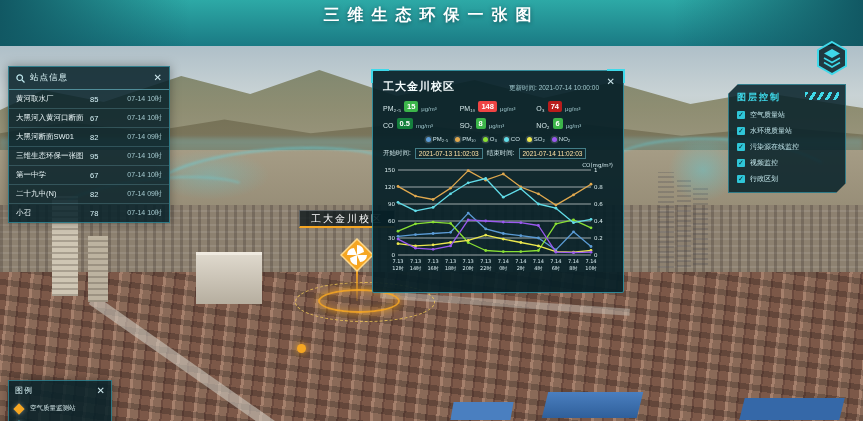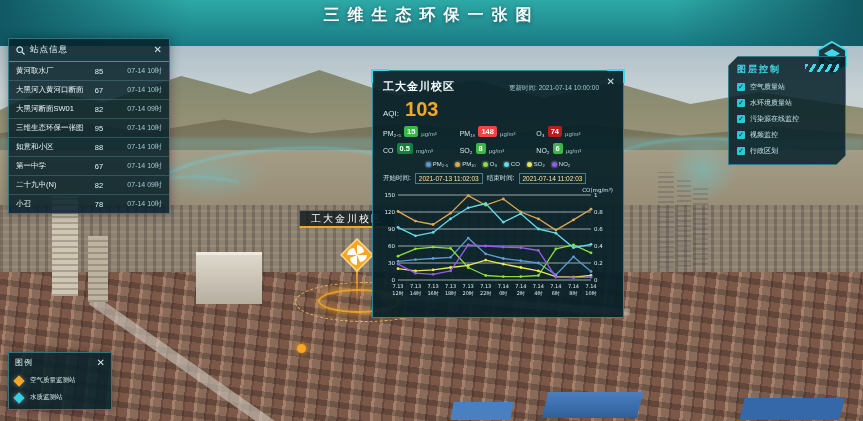--- a/index.html
+++ b/index.html
@@ -52,31 +52,31 @@
   .top-header { left:0; right:0; top:0; height:46px;
     background:linear-gradient(180deg,#2fae ab,#17717c);
     background:linear-gradient(180deg,#2da9a6,#1a7a84); }
   .top-header::before { content:""; position:absolute; inset:0;
     background:linear-gradient(90deg,#115863 0%,rgba(17,88,99,0) 22%,rgba(17,88,99,0) 78%,#115863 100%); }
   .top-title { position:relative; text-align:center; line-height:29px; color:#fff;
     font-size:16px; font-weight:bold; letter-spacing:8px; text-shadow:0 1px 4px rgba(0,20,30,.5); }
 
   
   .panel { background:rgba(6,33,41,.86); border:1px solid rgba(70,195,215,.5);
-           box-shadow:0 0 10px rgba(0,0,0,.35); color:#d7ecef; }
+           box-shadow:0 0 10px rgba(0,0,0,.35); color:#d7ecef;margin-top:28px; }
   .x-close { color:#cfe9ee; font-size:10px; line-height:10px; cursor:pointer; }
 
   
   .station-panel { left:8px; top:38px; width:162px; }
   .sp-head { display:flex; align-items:center; gap:5px; padding:5px 7px; border-bottom:1px solid rgba(120,210,225,.55); }
   .sp-title { font-size:8.5px; color:#d9f3f6; letter-spacing:1px; flex:1; }
   .srow { display:flex; align-items:center; gap:4px; padding:4px 7px; border-bottom:1px solid rgba(120,180,190,.28); }
   .srow:last-child { border-bottom:none; }
   .sname { flex:1; font-size:7.5px; color:#e8f4f6; white-space:nowrap; overflow:hidden; }
-  .sval  { width:18px; font-size:7.5px; color:#d7f3f8; text-align:center; }
+  .sval  { width:18px; font-size:7.5px; color:#d7f3f8; text-align:left; }
   .stime { width:50px; font-size:7px; color:#a4c9cf; text-align:right; white-space:nowrap; }
 
   
   .popup { left:372px; top:70px; width:252px; padding:8px 10px 7px; background:rgba(5,31,39,.92);
            border:1px solid rgba(70,200,220,.6); border-radius:2px; }
   .popup::before, .popup::after { content:""; position:absolute; width:16px; height:12px; border:2px solid #3fd9ea; }
   .popup::before { left:-2px; top:-2px; border-right:none; border-bottom:none; }
   .popup::after  { right:-2px; top:-2px; border-left:none; border-bottom:none; }
   .pp-headrow { display:flex; align-items:baseline; }
   .pp-title { font-size:11px; font-weight:bold; color:#f4fcfd; letter-spacing:1px; }
@@ -203,25 +203,20 @@
       <span class="sname">大黑河断面SW01</span>
       <span class="sval">82</span>
       <span class="stime">07-14 09时</span>
     </div>
         <div class="srow">
       <span class="sname">三维生态环保一张图</span>
       <span class="sval">95</span>
       <span class="stime">07-14 10时</span>
     </div>
         <div class="srow">
-      <span class="sname">如意和小区</span>
-      <span class="sval">88</span>
-      <span class="stime">07-14 10时</span>
-    </div>
-        <div class="srow">
       <span class="sname">第一中学</span>
       <span class="sval">67</span>
       <span class="stime">07-14 10时</span>
     </div>
         <div class="srow">
       <span class="sname">二十九中(N)</span>
       <span class="sval">82</span>
       <span class="stime">07-14 09时</span>
     </div>
         <div class="srow">
@@ -231,24 +226,20 @@
     </div>
       </div>
   </div>
 
   <div class="abs popup">
     <div class="pp-headrow">
       <span class="pp-title">工大金川校区</span>
       <span class="pp-update"><span>更新时间:</span> <span>2021-07-14 10:00:00</span></span>
     </div>
     <span class="x-close pp-close">✕</span>
-    <div class="aqi-row">
-      <span class="aqi-label">AQI:</span>
-      <span class="aqi-value">103</span>
-    </div>
     <div class="poll-grid">
         <div class="pcell">
       <span class="pname">PM₂.₅</span>
       <span class="pbadge" style="background:#3cb54a">15</span>
       <span class="punit">μg/m³</span>
     </div>
         <div class="pcell">
       <span class="pname">PM₁₀</span>
       <span class="pbadge" style="background:#ef4444">148</span>
       <span class="punit">μg/m³</span>

